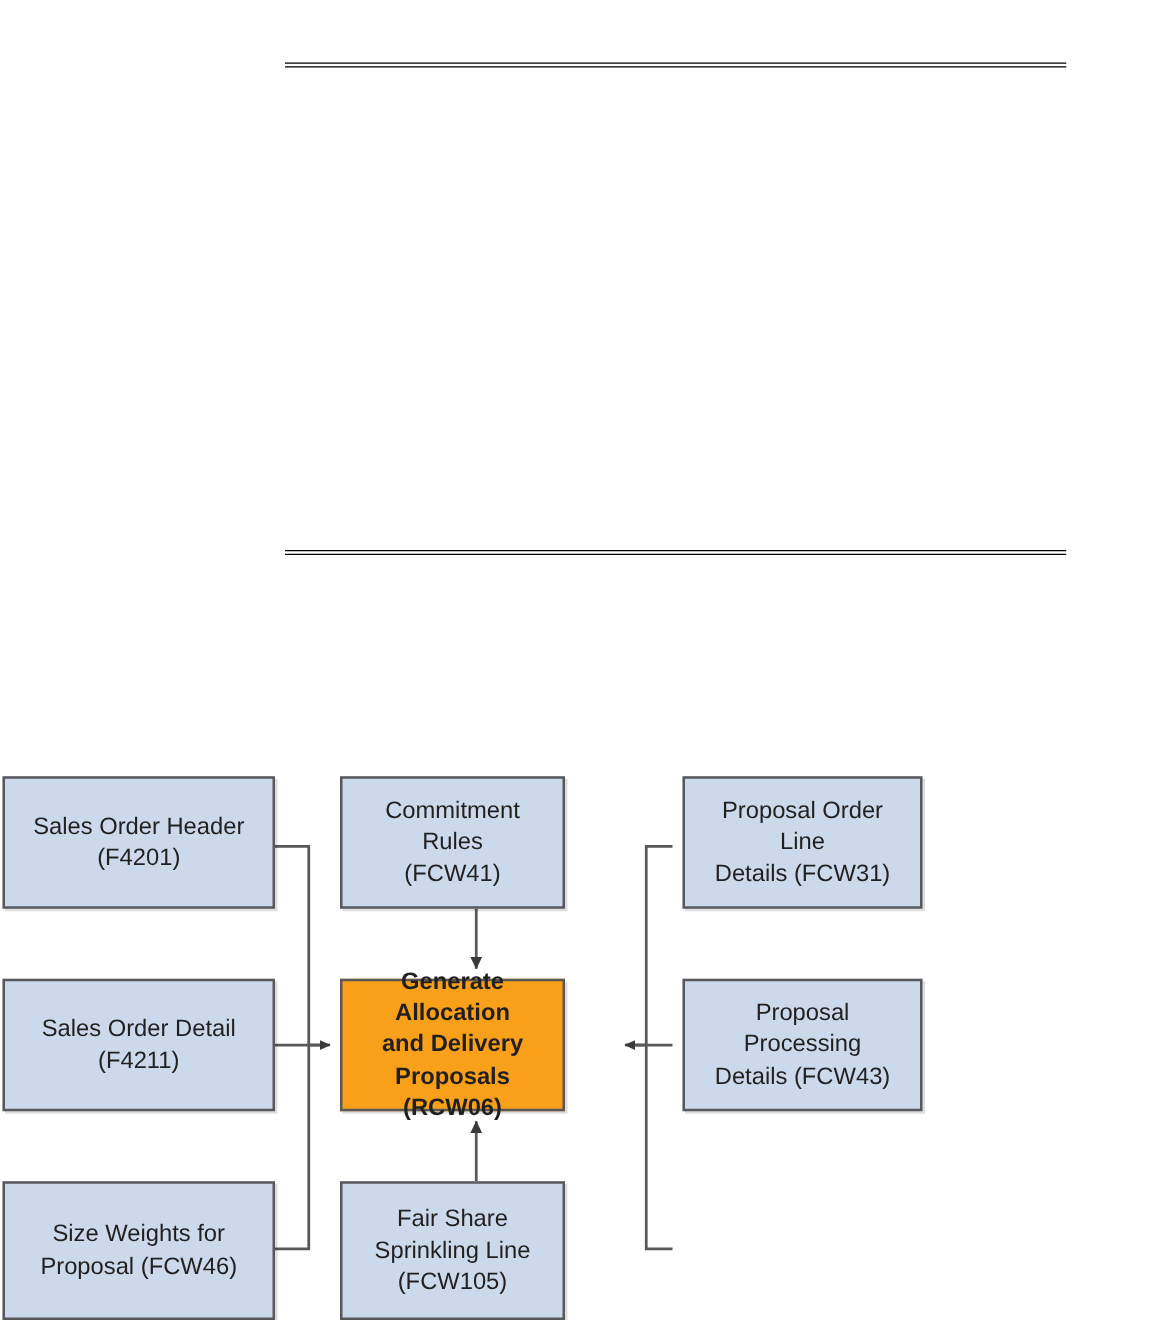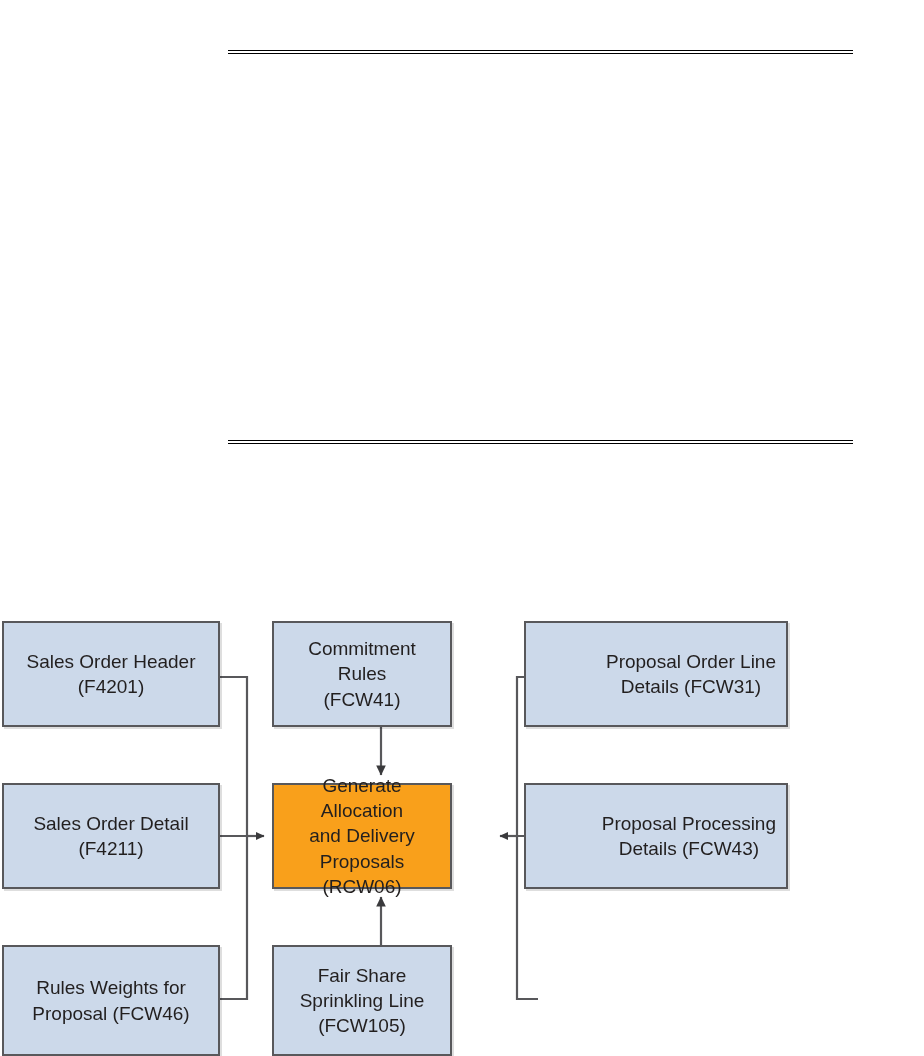--- a/index.html
+++ b/index.html
@@ -59,30 +59,31 @@
     text-align: center;
     display: flex;
     align-items: center;
     justify-content: center;
     padding: 4px 10px;
     box-shadow: 2px 2px 0 rgba(0,0,0,0.13);
   }
   .node.accent {
     background: #f9a01b;
     border-color: #58585b;
+    font-weight: bold;
   }
   .node-label {
     display: block;
     white-space: pre-line;
   }
 
   
   .col-left   { left: 2px;   width: 218px; }
   .col-mid    { left: 272px; width: 180px; }
-  .col-right  { left: 524px; width: 264px; justify-content: flex-end; }
+  .col-right  { left: 546px; width: 192px; }
 
   .row-1 { top: 621px; height: 106px; }
   .row-2 { top: 783px; height: 106px; }
   .row-3 { top: 945px; height: 111px; }
 </style>
 </head>
 <body>
 
 <div id="page">
 
@@ -132,21 +133,21 @@
       <span class="node-label">Sales Order Header
 (F4201)</span>
     </div>
 
     <div class="node col-left row-2">
       <span class="node-label">Sales Order Detail
 (F4211)</span>
     </div>
 
     <div class="node col-left row-3">
-      <span class="node-label">Rules Weights for
+      <span class="node-label">Size Weights for
 Proposal (FCW46)</span>
     </div>
 
     <div class="node col-mid row-1">
       <span class="node-label">Commitment Rules
 (FCW41)</span>
     </div>
 
     <div class="node col-mid row-2 accent">
       <span class="node-label">Generate Allocation

